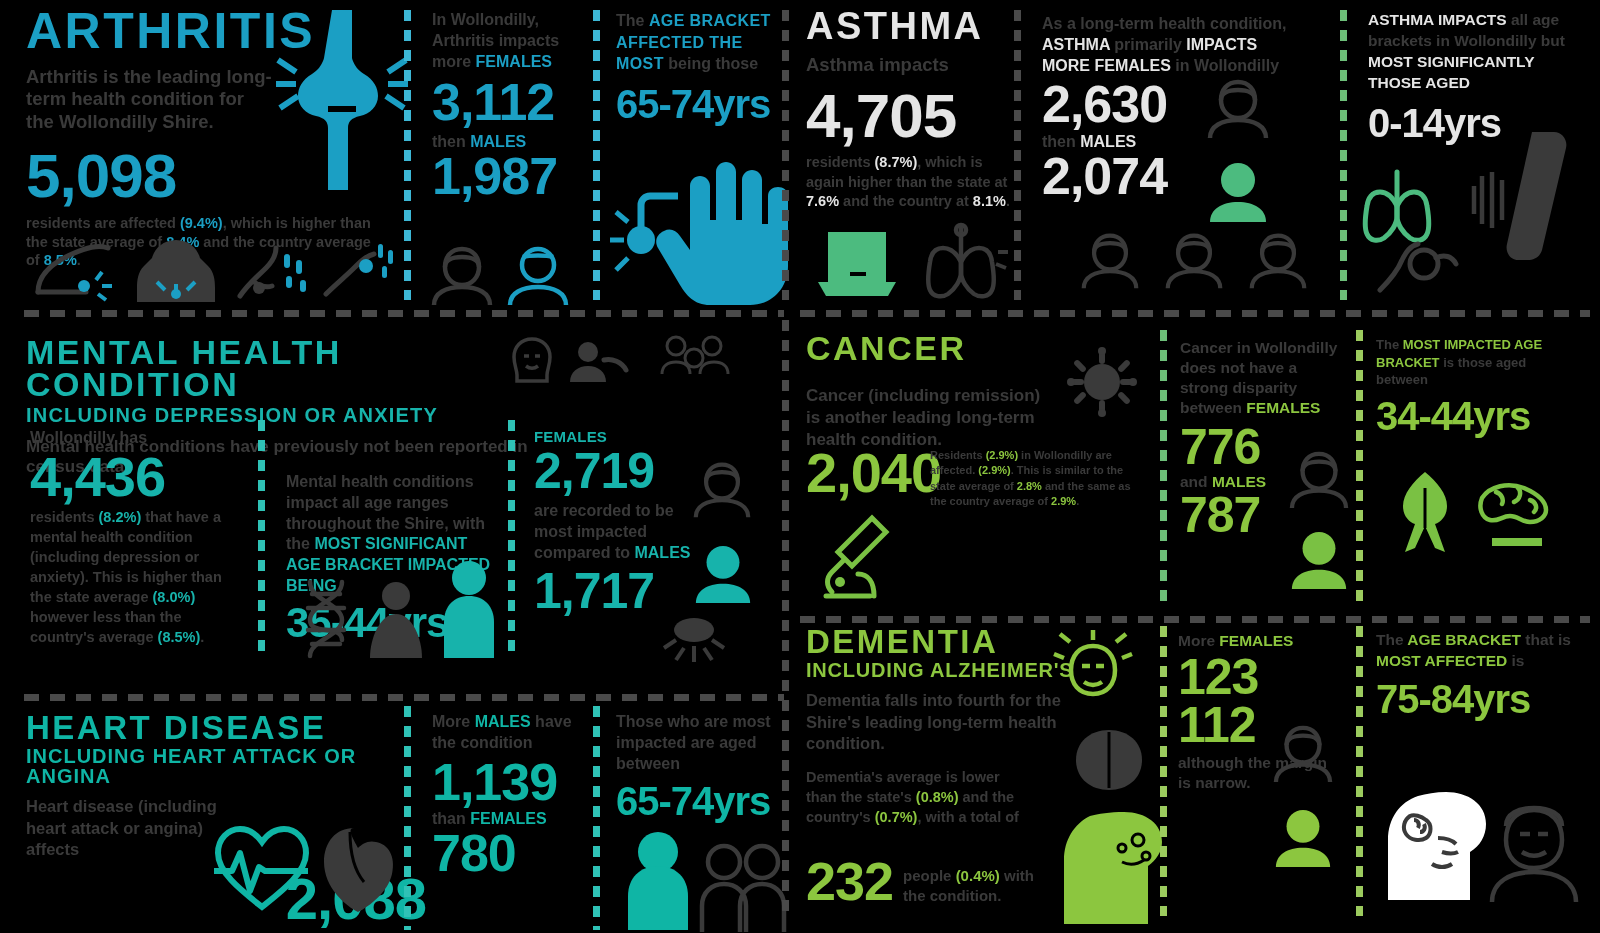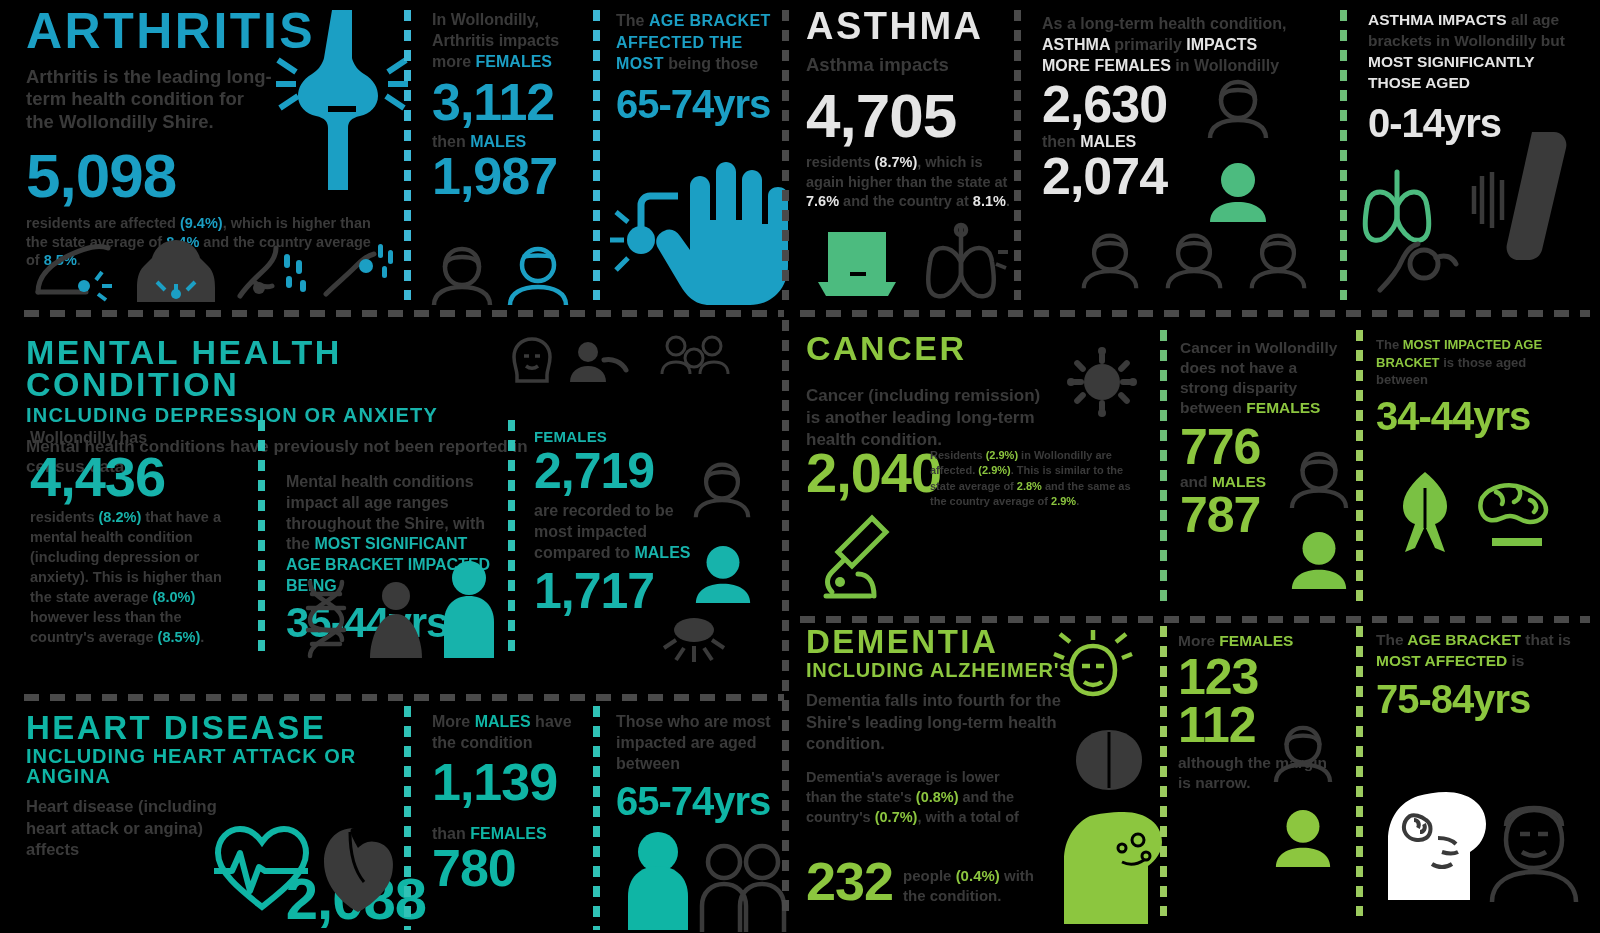--- a/index.html
+++ b/index.html
@@ -411,21 +411,21 @@
   </div>
 
   <div class="vdash d-teal" style="left:404px;top:706px;height:224px;"></div>
   <div class="vdash d-teal" style="left:593px;top:706px;height:224px;"></div>
 
   <div class="blk" style="left:432px;top:712px;width:152px;">
     <div class="body" style="font-size:16px;line-height:1.3;">
       <span>More </span><span class="c-teal em">MALES</span><span> have the condition</span>
     </div>
     <div class="big c-teal" style="font-size:52px;margin-top:6px;">1,139</div>
-    <div class="body" style="font-size:16px;margin-top:19px;">
+    <div class="body" style="font-size:16px;margin-top:4px;">
       <span>than </span><span class="c-teal em">FEMALES</span>
     </div>
     <div class="big c-teal" style="font-size:52px;margin-top:2px;">780</div>
   </div>
 
   <div class="blk" style="left:616px;top:712px;width:175px;">
     <div class="body" style="font-size:16px;line-height:1.3;">Those who are most impacted are aged between</div>
     <div class="big c-teal" style="font-size:40px;margin-top:10px;">65-74yrs</div>
   </div>
   <div class="ico" style="left:620px;top:830px;">

